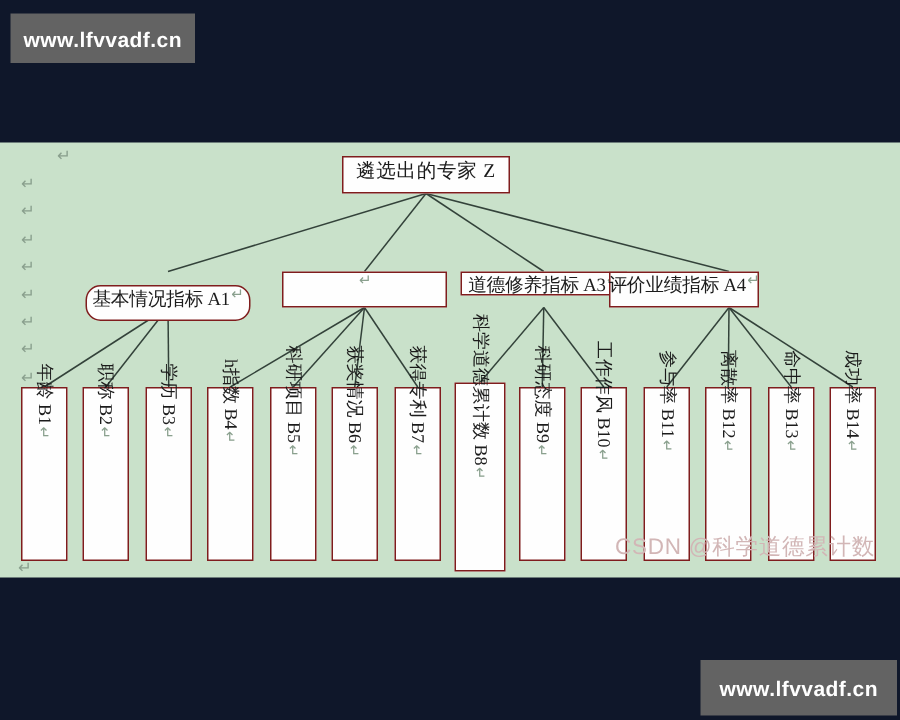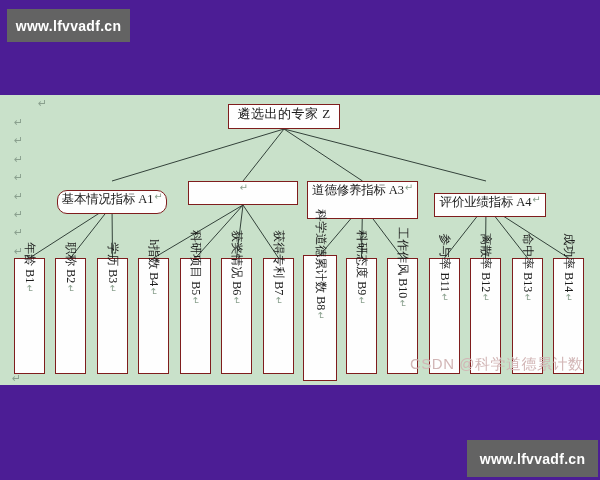--- a/index.html
+++ b/index.html
@@ -1,17 +1,17 @@
 <!DOCTYPE html>
 <html><head>
 <meta charset="utf-8">
 <style>
   html,body{margin:0;padding:0;background:#ffffff;}
   .page{
-    position:relative;width:600px;height:480px;background:#4c1d95;overflow:hidden;
+    position:relative;width:600px;height:480px;background:#0f172a;overflow:hidden;
     font-family:"Liberation Serif","DejaVu Serif",serif;
   }
   .wm{
     position:absolute;display:flex;align-items:center;justify-content:center;
     font-family:"Liberation Sans","DejaVu Sans",sans-serif;font-weight:bold;font-size:14px;
     z-index:10;letter-spacing:.3px;
   }
   .wm-top{left:7px;top:9px;width:123px;height:33px;}
   .wm-bottom{left:467px;top:440px;width:131px;height:37px;}
   .green{position:absolute;left:0;top:95px;width:600px;height:290px;z-index:0;}
@@ -68,25 +68,25 @@
   </div>
 
   <div id="level2-group">
       <div class="box hbox" style="left: 57px; top: 190px; width: 110px; height: 24px; border-radius: 10px;">
         <span>基本情况指标 A1</span>
         <span class="mark" style="color: rgb(138, 160, 142);">↵</span>
       </div>
       <div class="box hbox" style="left: 188px; top: 181px; width: 110px; height: 24px;">
         <span class="mark" style="color: rgb(138, 160, 142);">↵</span>
       </div>
-      <div class="box hbox" style="left: 307px; top: 181px; width: 111px; height: 38px;">
+      <div class="box hbox" style="left: 307px; top: 181px; width: 111px; height: 16px;">
         <span>道德修养指标 A3</span>
         <span class="mark" style="color: rgb(138, 160, 142);">↵</span>
       </div>
-      <div class="box hbox" style="left: 434px; top: 181px; width: 112px; height: 24px; margin-top: 12px;">
+      <div class="box hbox" style="left: 406px; top: 181px; width: 100px; height: 24px;">
         <span>评价业绩指标 A4</span>
         <span class="mark" style="color: rgb(138, 160, 142);">↵</span>
       </div>
     </div>
   <div id="level3-group">
       <div class="box vbox" style="left: 14px; top: 258px; width: 31px; height: 116px;">
         <span class="lbl"><span>年龄 B1</span><span class="mark" style="color: rgb(138, 160, 142);">↵</span></span>
       </div>
       <div class="box vbox" style="left: 55px; top: 258px; width: 31px; height: 116px;">
         <span class="lbl"><span>职称 B2</span><span class="mark" style="color: rgb(138, 160, 142);">↵</span></span>

